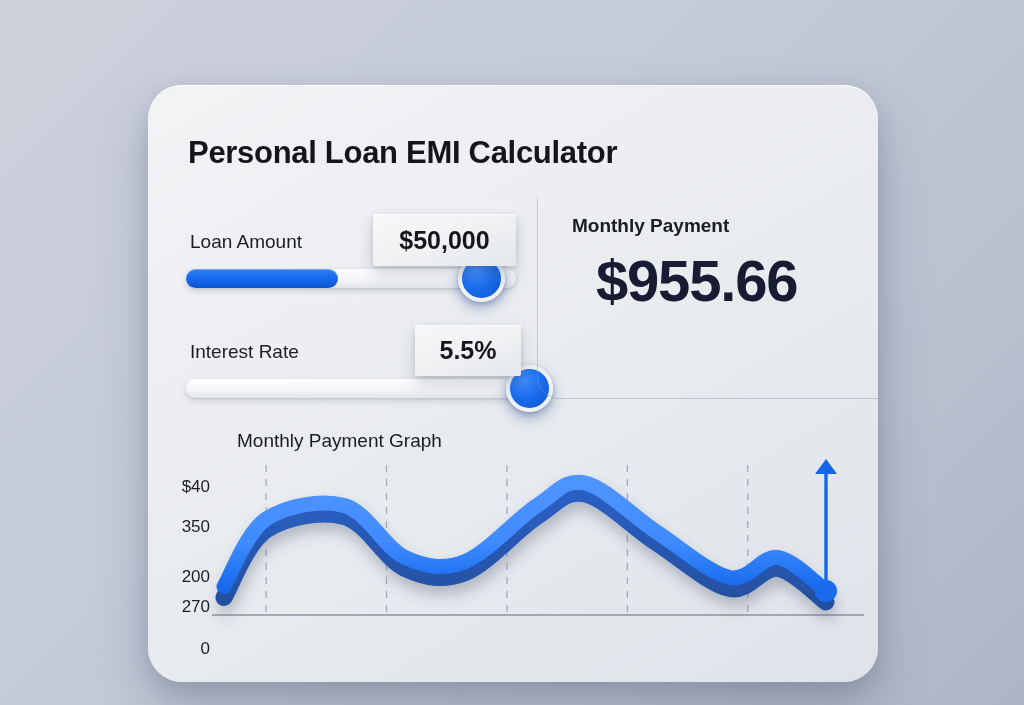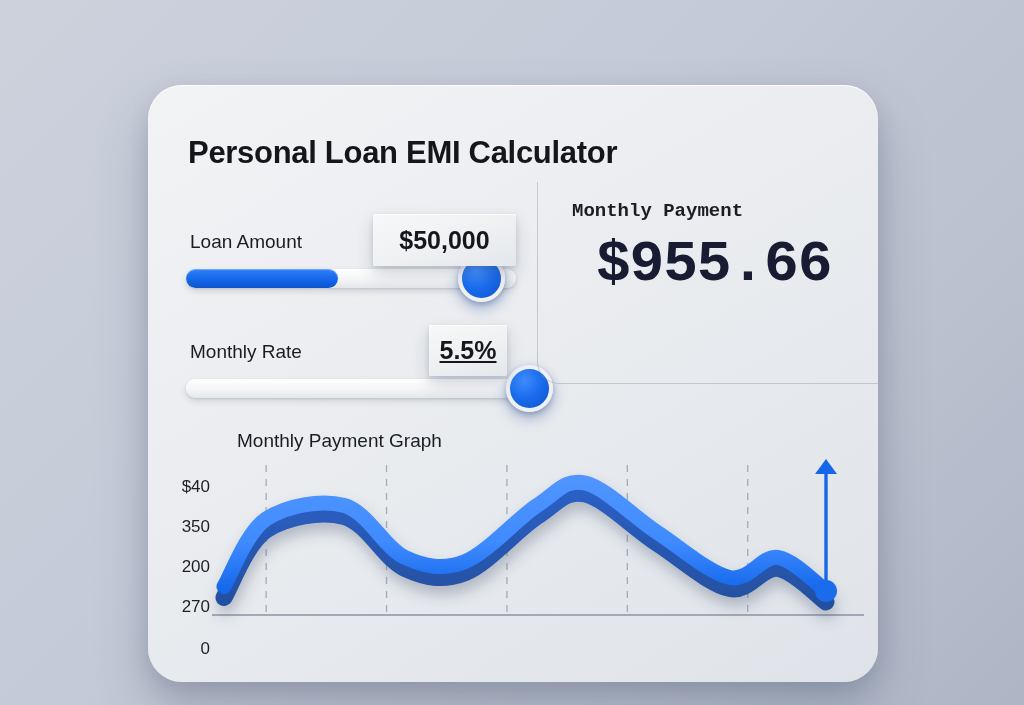--- a/index.html
+++ b/index.html
@@ -103,33 +103,32 @@
     font-size: 25px;
     font-weight: 600;
     color: #16171d;
     box-shadow:
       0 8px 16px rgba(75,88,112,0.24),
       0 2px 5px rgba(75,88,112,0.16),
       inset 0 1px 0 rgba(255,255,255,0.9);
     white-space: nowrap;
   }
   #loan-badge { left: 225px; top: 129px; width: 143px; height: 52px; }
-  #rate-badge { left: 281px; top: 240px; width: 78px; height: 51px; text-decoration: underline; }
+  #rate-badge { left: 267px; top: 240px; width: 106px; height: 51px; }
 
   
   #payment-panel {
     position: absolute;
     left: 389px;
-    top: 97px;
+    top: 112px;
     width: 341px;
     height: 202px;
     border-left: 1px solid rgba(140,150,168,0.42);
     border-bottom: 1px solid rgba(140,150,168,0.42);
     border-bottom-left-radius: 22px;
-    font-family: Liberation Mono, monospace;
   }
   #payment-caption {
     position: absolute;
     left: 34px;
     top: 18px;
     font-size: 19px;
     font-weight: 600;
     color: #1b1d24;
     white-space: nowrap;
   }
@@ -188,35 +187,35 @@
 <div id="card">
 
   <div id="title">Personal Loan EMI Calculator</div>
 
   <div id="loan-label" class="control-label">Loan Amount</div>
   <div id="loan-track" class="track"></div>
   <div id="loan-fill" class="fill"></div>
   <div id="loan-thumb" class="thumb"></div>
   <div id="loan-badge" class="badge">$50,000</div>
 
-  <div id="rate-label" class="control-label">Monthly Rate</div>
+  <div id="rate-label" class="control-label">Interest Rate</div>
   <div id="rate-track" class="track"></div>
   <div id="rate-thumb" class="thumb"></div>
   <div id="rate-badge" class="badge">5.5%</div>
 
   <div id="payment-panel">
     <div id="payment-caption">Monthly Payment</div>
     <div id="payment-value">$955.66</div>
   </div>
 
   <div id="graph-title">Monthly Payment Graph</div>
   <div id="yaxis">
       <div class="ytick" style="top: 20px;">$40</div>
       <div class="ytick" style="top: 60px;">350</div>
-      <div class="ytick" style="top: 100px; margin-left: 27px;">200</div>
+      <div class="ytick" style="top: 110px; margin-left: 27px;">200</div>
       <div class="ytick" style="top: 140px;">270</div>
       <div class="ytick" style="top: 182px;">0</div>
     </div>
   <div id="plot"><svg width="700" height="200">
   <defs>
     <linearGradient id="gTop" x1="0" y1="0" x2="0" y2="1">
       <stop offset="0%" stop-color="#4f94ff"></stop>
       <stop offset="55%" stop-color="#3f8bff"></stop>
       <stop offset="100%" stop-color="#1467ea"></stop>
     </linearGradient>

